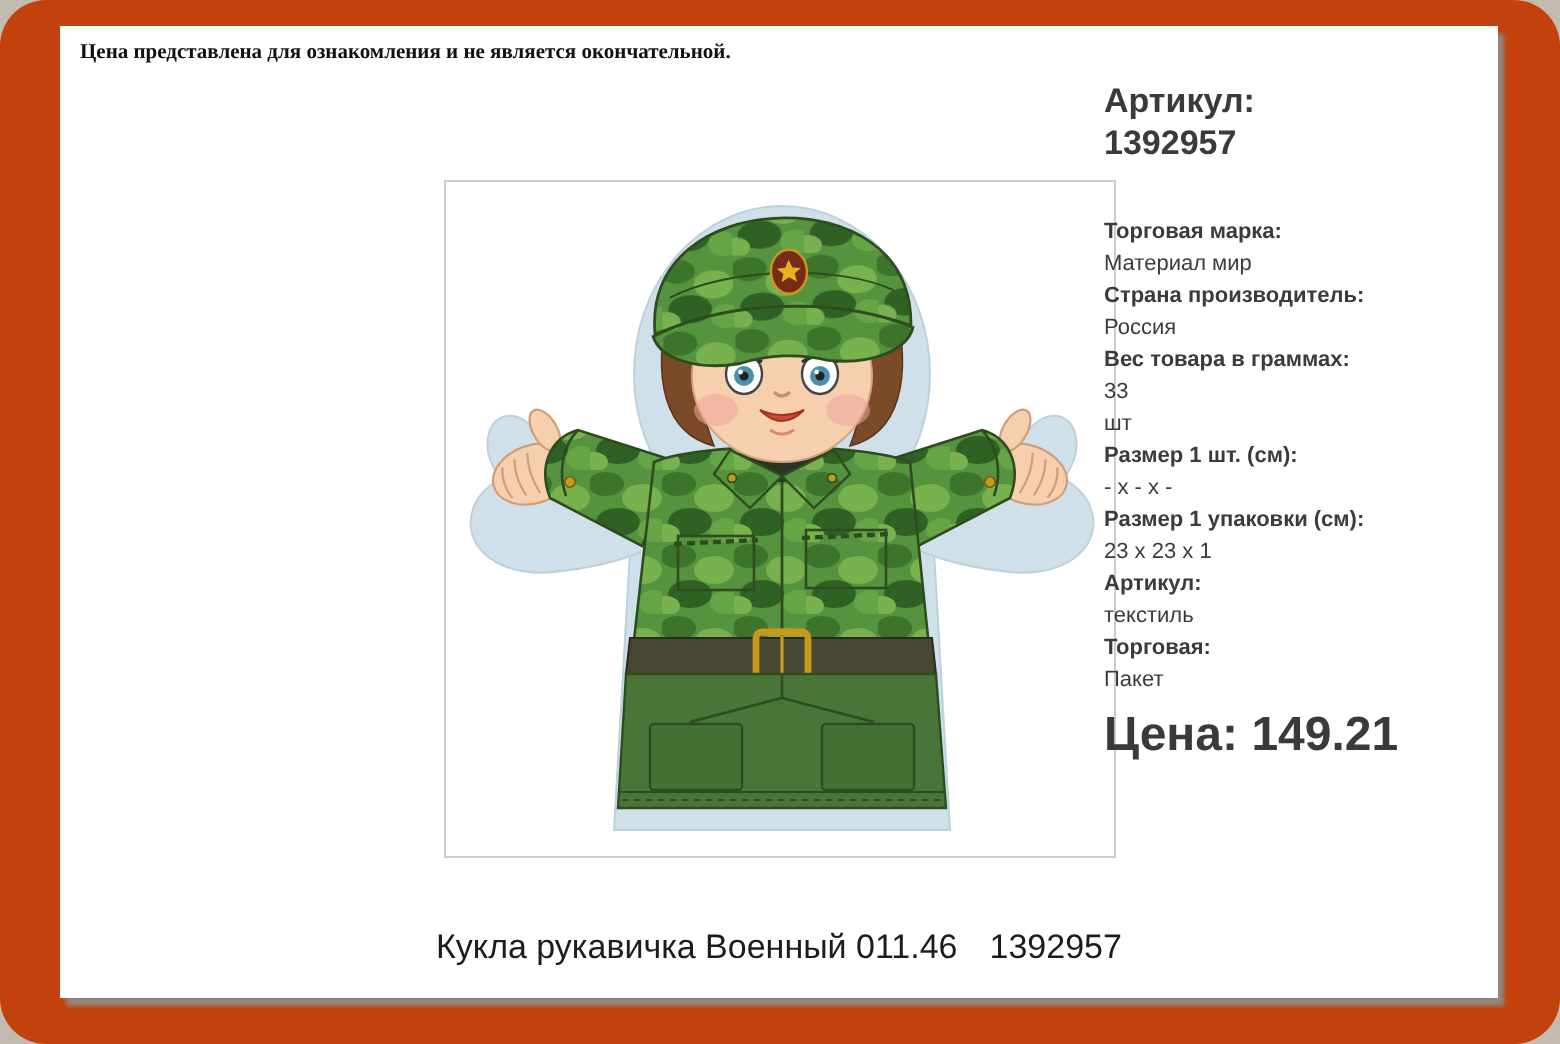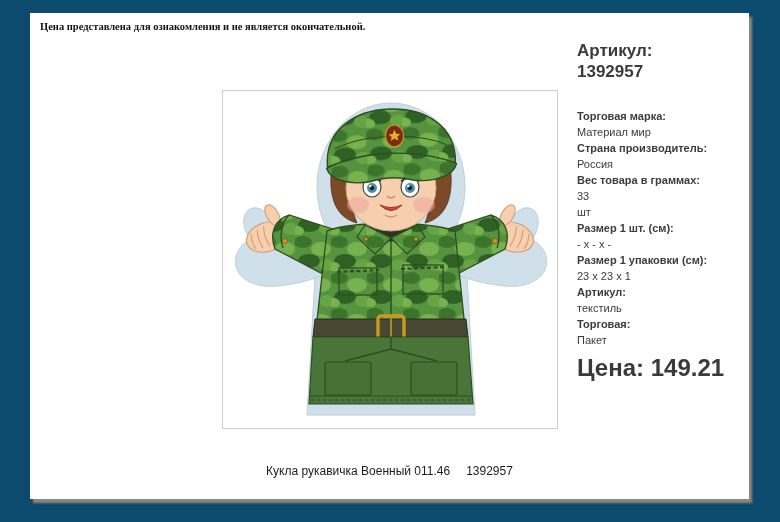--- a/index.html
+++ b/index.html
@@ -1,35 +1,35 @@
 <!DOCTYPE html>
 <html><head>
 <meta charset="utf-8">
 <style>
   html,body{margin:0;padding:0;background:#c4bbb0;}
-  .stage{position:relative;width:780px;height:522px;background:#0c4a6e;overflow:hidden;
-         font-family:"Liberation Sans",sans-serif;}
+  .stage{position:relative;width:780px;height:522px;background:#c2410c;overflow:hidden;
+         font-family:"Liberation Sans",sans-serif;border-radius:23px;}
   .page{position:absolute;left:30px;top:13px;width:719px;height:486px;background:#ffffff;
         box-shadow:3px 4px 2px #8f877b;}
   .disclaimer{position:absolute;left:10px;top:8px;width:600px;
         font-family:"Liberation Serif",serif;font-weight:bold;font-size:10.5px;color:#111;}
   .image-frame{position:absolute;left:192px;top:77px;width:334px;height:337px;
         background:#fff;border:1px solid #cccccc;}
   .image-frame svg{display:block;width:100%;height:100%;}
-  .info{position:absolute;left:547px;top:27px;width:168px;color:#3b3b3b;}
+  .info{position:absolute;left:522px;top:27px;width:168px;color:#3b3b3b;}
   .article{font-size:17px;font-weight:bold;line-height:21px;color:#3a3a3a;margin-bottom:26px;}
   .article span{display:block;}
   .attrs{font-size:11px;line-height:16px;}
   .attr-label{display:block;font-weight:bold;}
   .attr-value{display:block;}
   .minbatch{margin-top:14px;font-size:11px;line-height:16px;}
   .minbatch .lbl{font-weight:bold;}
   .price{margin-top:6px;font-size:24px;font-weight:bold;color:#3a3a3a;white-space:nowrap;}
   .caption{position:absolute;left:0;width:719px;top:451px;text-align:center;
-        font-size:12px;color:#1c1c1c;}
+        font-size:17px;color:#1c1c1c;}
   .caption .code{margin-left:16px;}
 </style>
 </head>
 <body>
 
 <div class="stage">
   <div class="page">
 
     <div class="disclaimer">Цена представлена для ознакомления и не является окончательной.</div>
 

